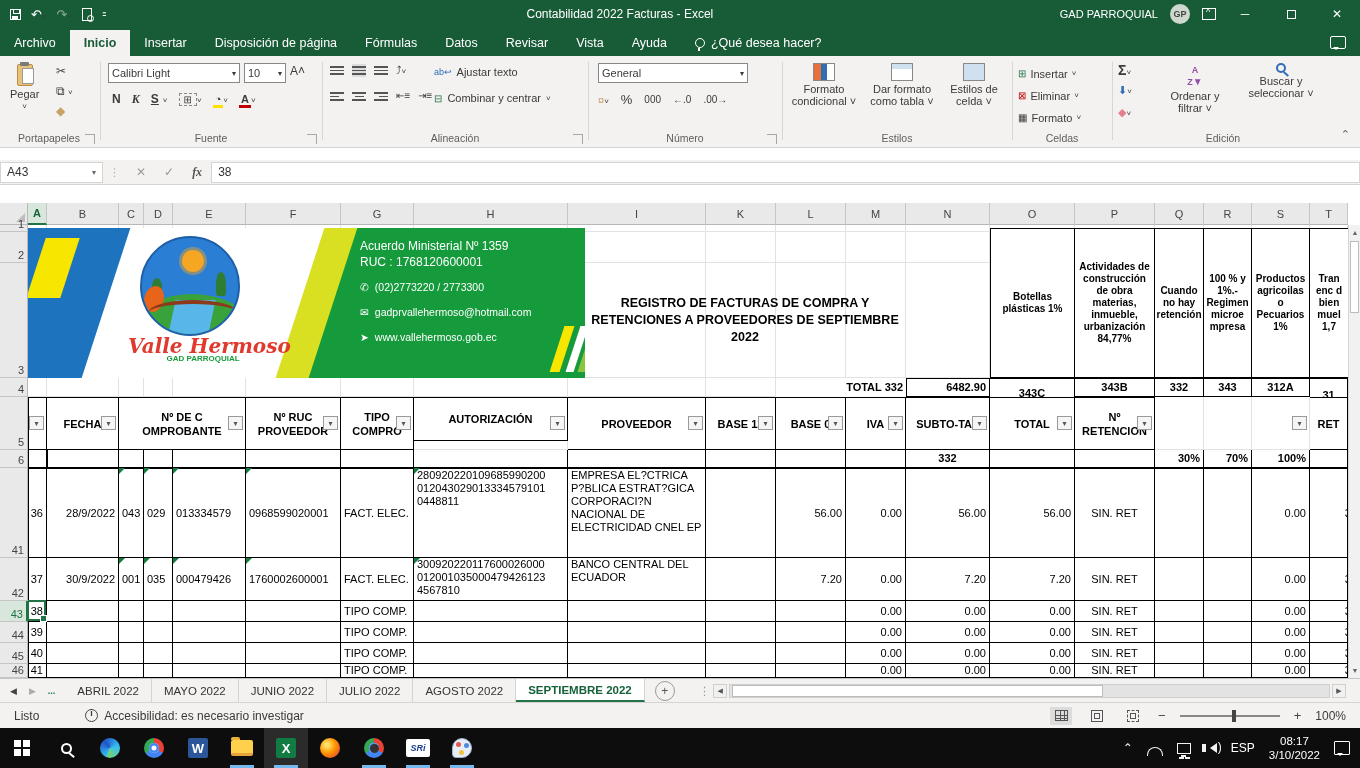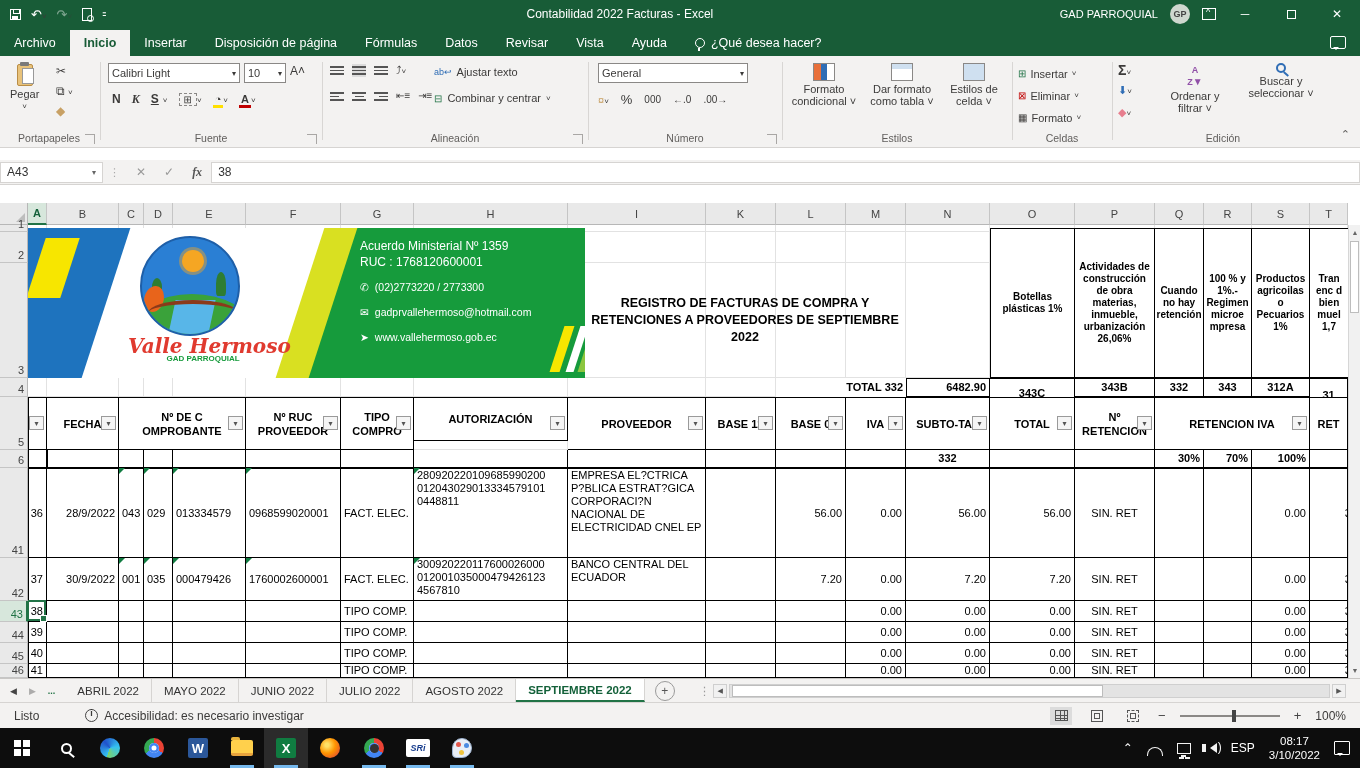--- a/index.html
+++ b/index.html
@@ -692,21 +692,21 @@
               <div class="tree" style="left:10px;top:40px"></div>
               <div class="tree" style="right:12px;top:34px;height:24px"></div>
               <div class="flower"></div>
               <div class="bridge"></div>
             </div>
             <div class="brand">Valle Hermoso<small>GAD PARROQUIAL</small></div>
           </div>
         </div>
         <div class="" id="report-title" style="left: 540px; top: 38px; width: 354px; height: 115px;">REGISTRO DE FACTURAS DE COMPRA Y RETENCIONES A PROVEEDORES DE SEPTIEMBRE 2022</div>
         <div class="tcell first" style="left: 962px; top: 3px; width: 85px; height: 150px;">Botellas plásticas 1%</div>
-        <div class="tcell" style="left: 1047px; top: 3px; width: 80px; height: 150px;">Actividades de construcción de obra materias, inmueble, urbanización 26,06%</div>
+        <div class="tcell" style="left: 1047px; top: 3px; width: 80px; height: 150px;">Actividades de construcción de obra materias, inmueble, urbanización 84,77%</div>
         <div class="tcell" style="left: 1127px; top: 3px; width: 49px; height: 150px;">Cuando no hay retención</div>
         <div class="tcell" style="left: 1176px; top: 3px; width: 48px; height: 150px;">100 % y 1%.- Regimen microe mpresa</div>
         <div class="tcell" style="left: 1224px; top: 3px; width: 58px; height: 150px;">Productos agricoilas o Pecuarios 1%</div>
         <div class="tcell" style="left: 1282px; top: 3px; width: 39px; height: 150px;">Tran enc d bien muel 1,7</div>
         <div class="cell right bold" style="left: 748px; top: 153px; width: 130px; height: 19px;">TOTAL 332</div>
         <div class="cell right bold bd bdt bdl" style="left: 878px; top: 153px; width: 84px; height: 19px;">6482.90</div>
         <div class="cell center bold bd bdt" style="left: 962px; top: 153px; width: 85px; height: 31px;">343C</div>
         <div class="cell center bold bd bdt" style="left: 1047px; top: 153px; width: 80px; height: 19px;">343B</div>
         <div class="cell center bold bd bdt" style="left: 1127px; top: 153px; width: 49px; height: 19px;">332</div>
         <div class="cell center bold bd bdt" style="left: 1176px; top: 153px; width: 48px; height: 19px;">343</div>
@@ -731,21 +731,20 @@
         <div class="cell center bold bd bdt" style="left: 748px; top: 172px; width: 70px; height: 53px; line-height: 14px; white-space: normal;">BASE 0</div>
         <span class="filterbtn" style="left: 800px; top: 191px;">▾</span>
         <div class="cell center bold bd bdt" style="left: 818px; top: 172px; width: 60px; height: 53px; line-height: 14px; white-space: normal;">IVA</div>
         <span class="filterbtn" style="left: 860px; top: 191px;">▾</span>
         <div class="cell center bold bd bdt" style="left: 878px; top: 172px; width: 84px; height: 53px; line-height: 14px; white-space: normal;">SUBTO-TAL</div>
         <span class="filterbtn" style="left: 944px; top: 191px;">▾</span>
         <div class="cell center bold bd bdt" style="left: 962px; top: 172px; width: 85px; height: 53px; line-height: 14px; white-space: normal;">TOTAL</div>
         <span class="filterbtn" style="left: 1029px; top: 191px;">▾</span>
         <div class="cell center bold bd bdt" style="left: 1047px; top: 172px; width: 80px; height: 53px; line-height: 14px; white-space: normal;">Nº RETENCION</div>
         <span class="filterbtn" style="left: 1109px; top: 191px;">▾</span>
-        <div class="cell center bold bd bdt" style="left: 1127px; top: 172px; width: 155px; height: 53px; line-height: 14px; white-space: normal;">RETENCION IVA</div>
         <span class="filterbtn" style="left: 1264px; top: 191px;">▾</span>
         <div class="cell center bold bd bdt" style="left: 1282px; top: 172px; width: 38px; height: 53px; line-height: 14px; white-space: normal;">RET</div>
         <div class="cell center bold bd bdl" style="left: 19px; top: 225px; width: 72px; height: 18px;"></div>
         <div class="cell center bold bd" style="left: 91px; top: 225px; width: 25px; height: 18px;"></div>
         <div class="cell center bold bd" style="left: 116px; top: 225px; width: 29px; height: 18px;"></div>
         <div class="cell center bold bd" style="left: 145px; top: 225px; width: 73px; height: 18px;"></div>
         <div class="cell center bold bd" style="left: 218px; top: 225px; width: 95px; height: 18px;"></div>
         <div class="cell center bold bd" style="left: 313px; top: 225px; width: 73px; height: 18px;"></div>
         <div class="cell center bold bd" style="left: 386px; top: 225px; width: 154px; height: 18px;"></div>
         <div class="cell center bold bd" style="left: 540px; top: 225px; width: 138px; height: 18px;"></div>

